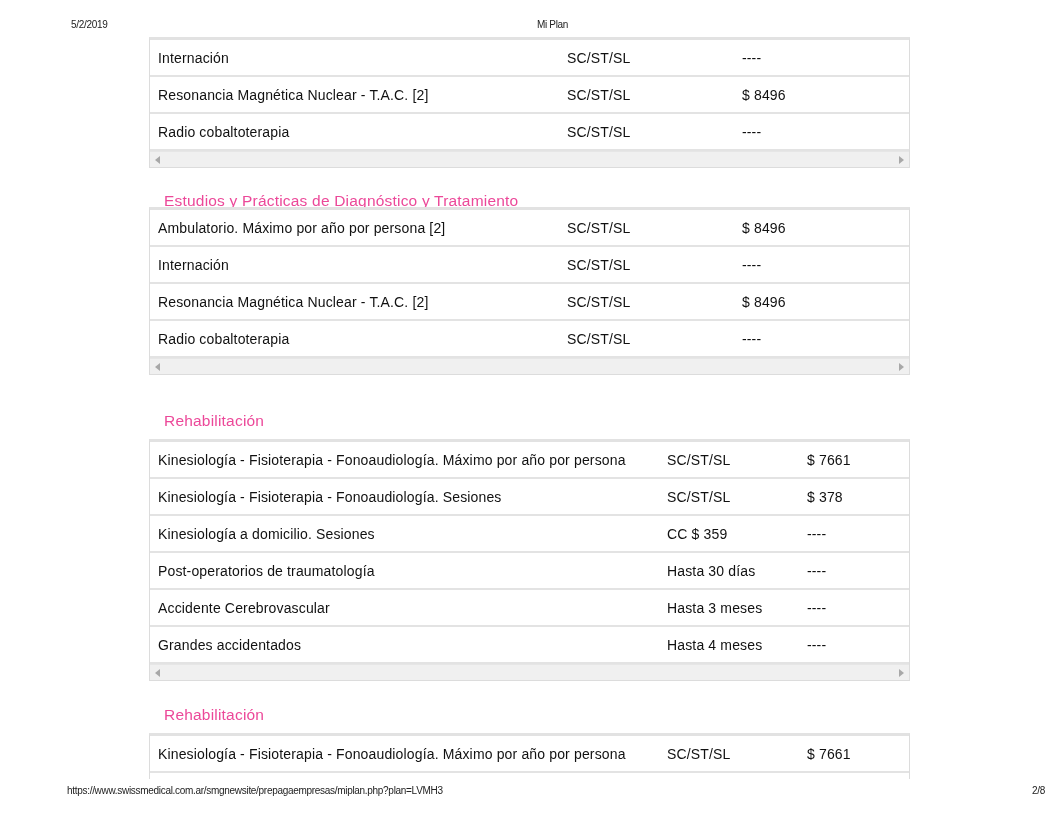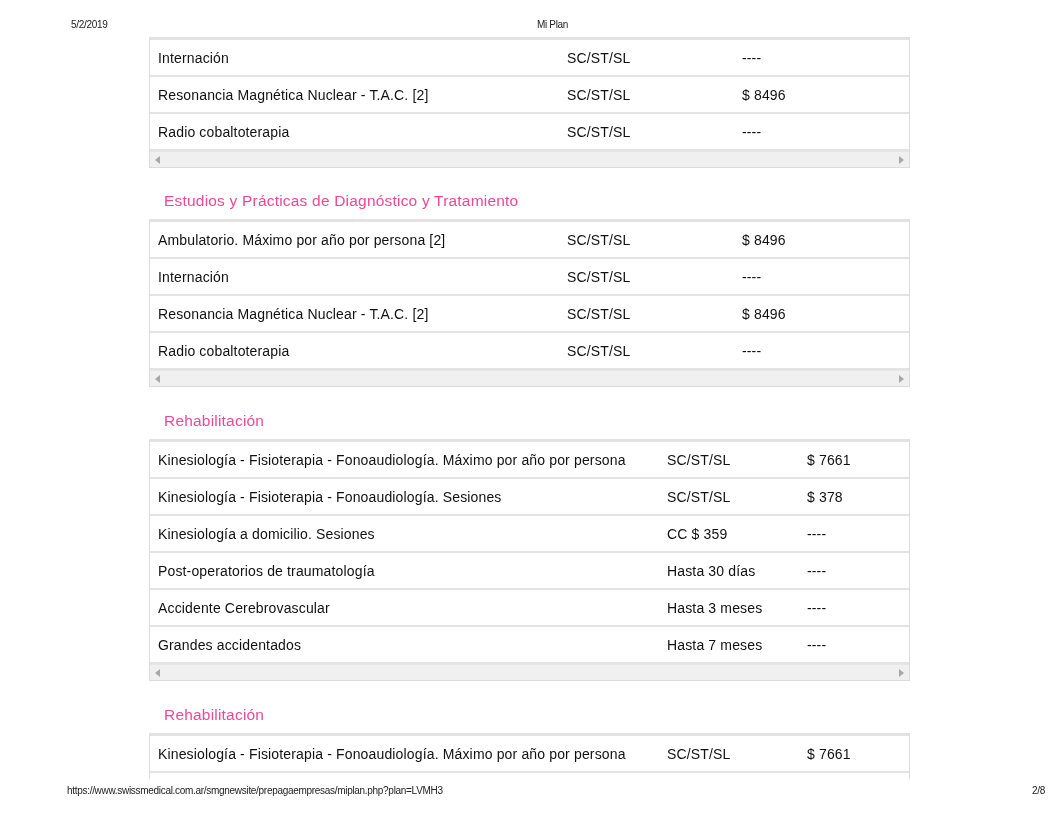--- a/index.html
+++ b/index.html
@@ -78,21 +78,21 @@
       <span class="cell c2">SC/ST/SL</span>
       <span class="cell c3">----</span>
     </div>
     <div class="hscroll">
       <span class="arrow-left"></span>
       <span class="arrow-right"></span>
     </div>
   </div>
 
   <div class="section-title" style="top:192px;">Estudios y Prácticas de Diagnóstico y Tratamiento</div>
-  <div class="tbl tA" style="top:219px;">
+  <div class="tbl tA" style="top:207px;">
     <div class="row">
       <span class="cell c1">Ambulatorio. Máximo por año por persona [2]</span>
       <span class="cell c2">SC/ST/SL</span>
       <span class="cell c3">$ 8496</span>
     </div>
     <div class="row">
       <span class="cell c1">Internación</span>
       <span class="cell c2">SC/ST/SL</span>
       <span class="cell c3">----</span>
     </div>
@@ -134,21 +134,21 @@
       <span class="cell c2">Hasta 30 días</span>
       <span class="cell c3">----</span>
     </div>
     <div class="row">
       <span class="cell c1">Accidente Cerebrovascular</span>
       <span class="cell c2">Hasta 3 meses</span>
       <span class="cell c3">----</span>
     </div>
     <div class="row">
       <span class="cell c1">Grandes accidentados</span>
-      <span class="cell c2">Hasta 7 meses</span>
+      <span class="cell c2">Hasta 4 meses</span>
       <span class="cell c3">----</span>
     </div>
     <div class="hscroll">
       <span class="arrow-left"></span>
       <span class="arrow-right"></span>
     </div>
   </div>
 
   <div class="section-title" style="top:706px;">Rehabilitación</div>
   <div class="tbl tB cut" style="top:733px; height:46px; overflow:hidden;">

